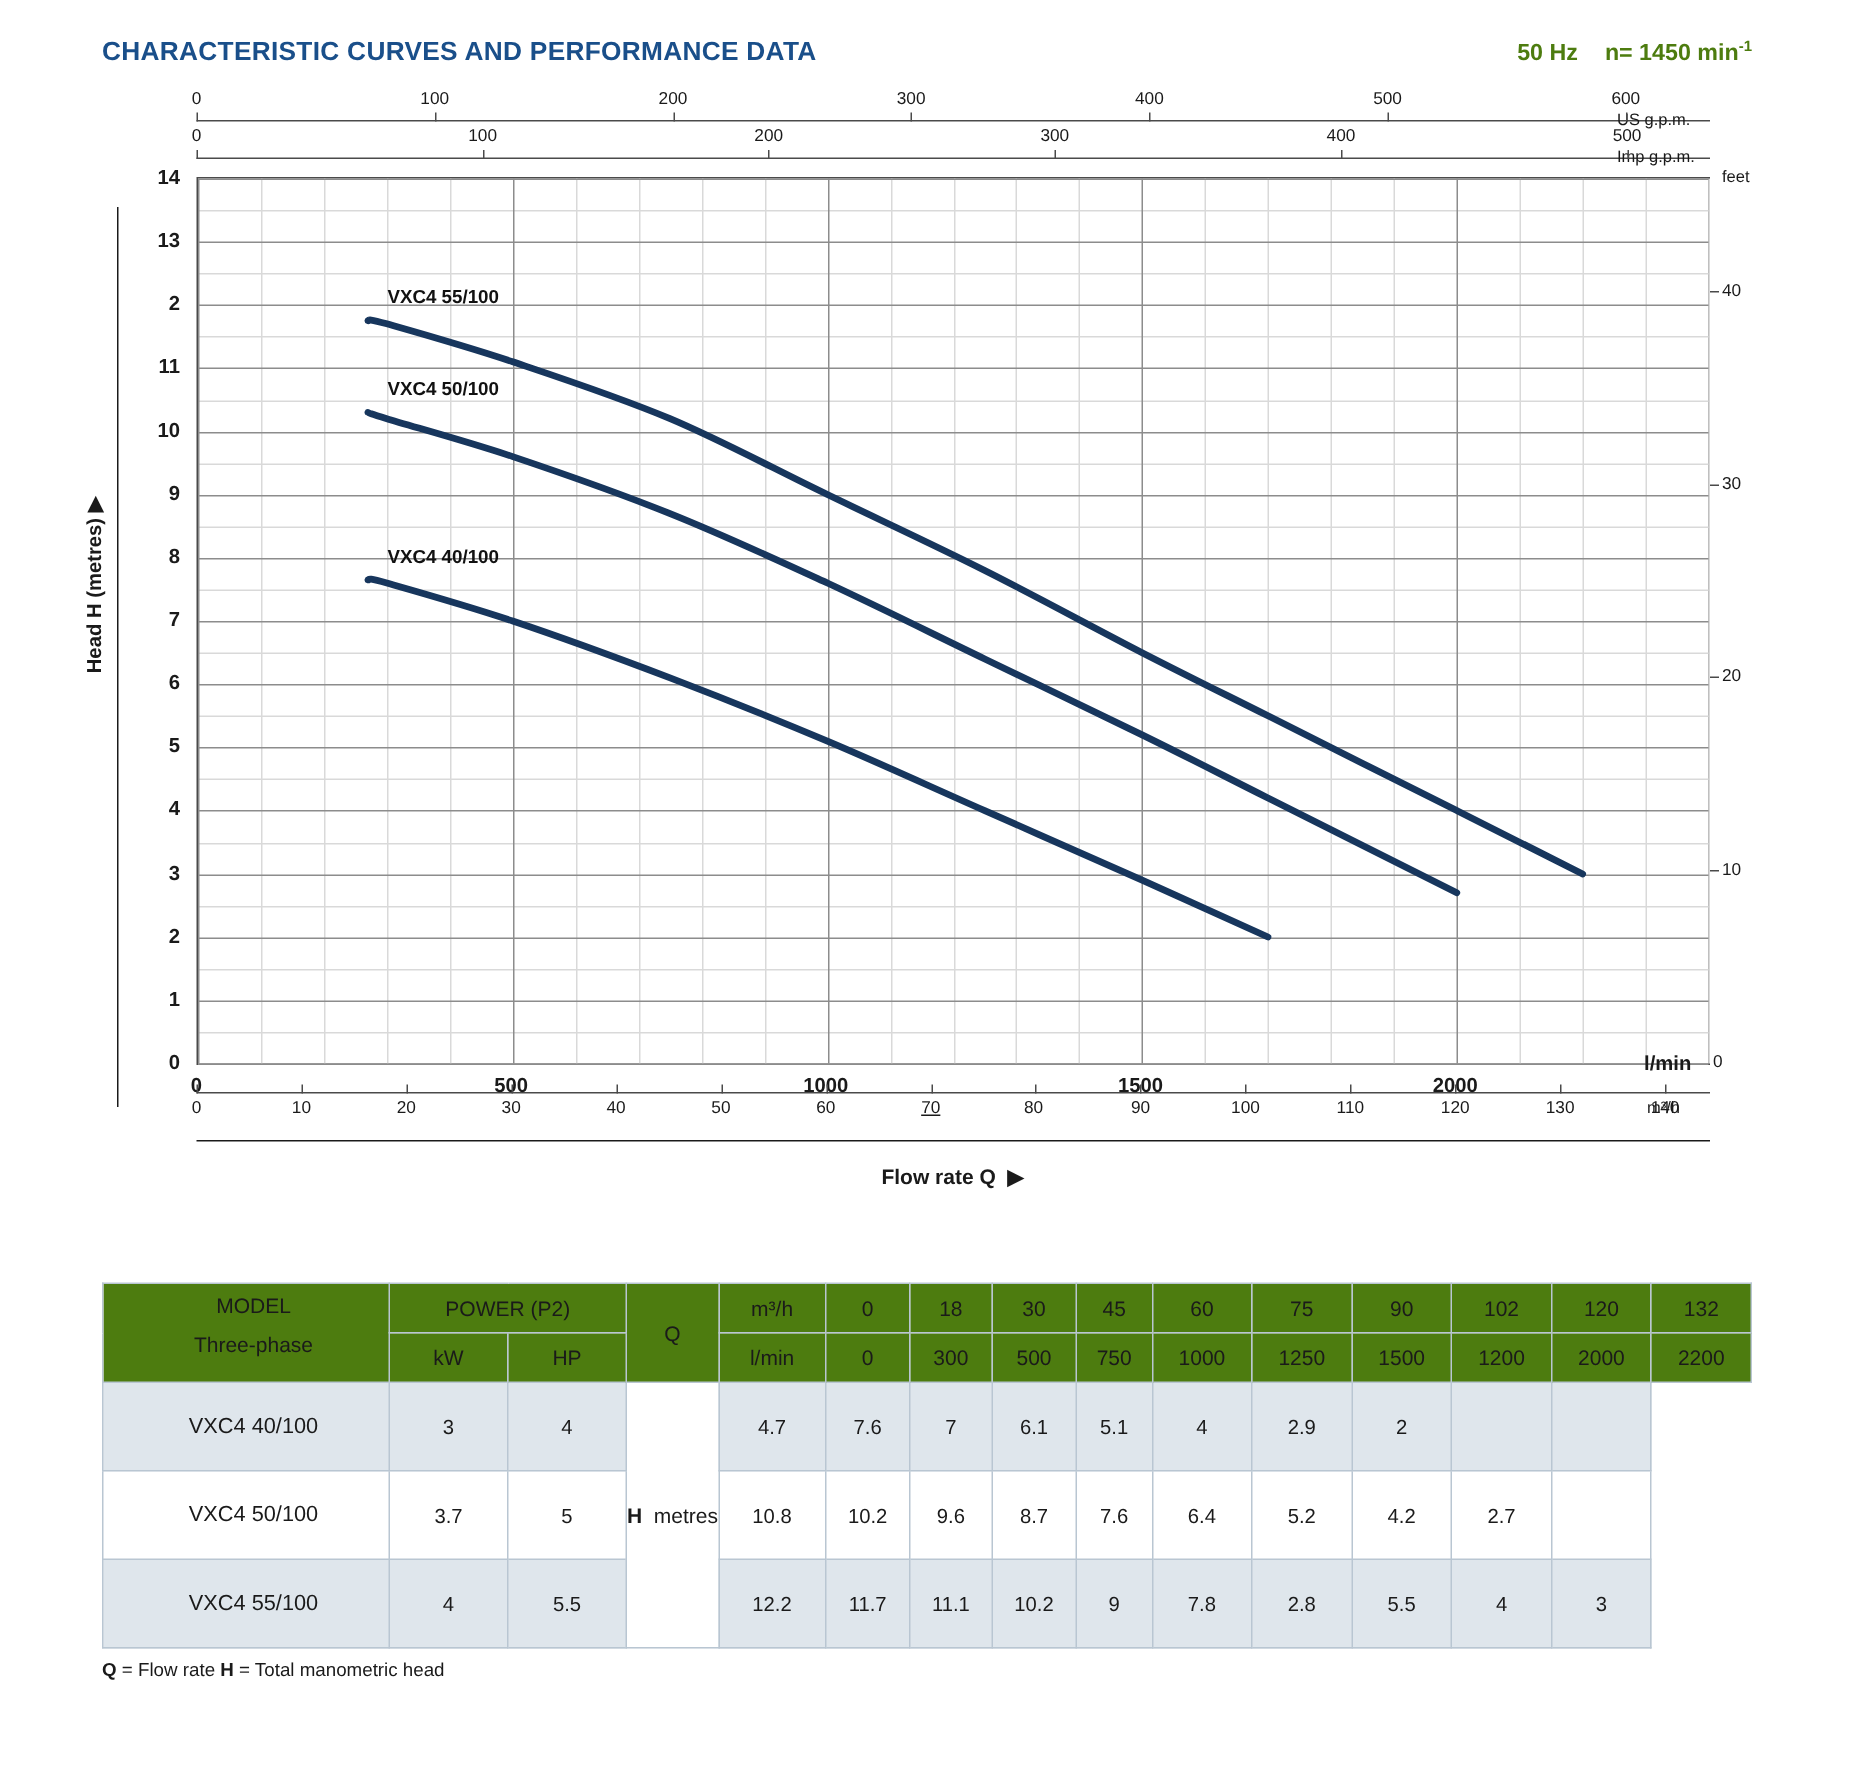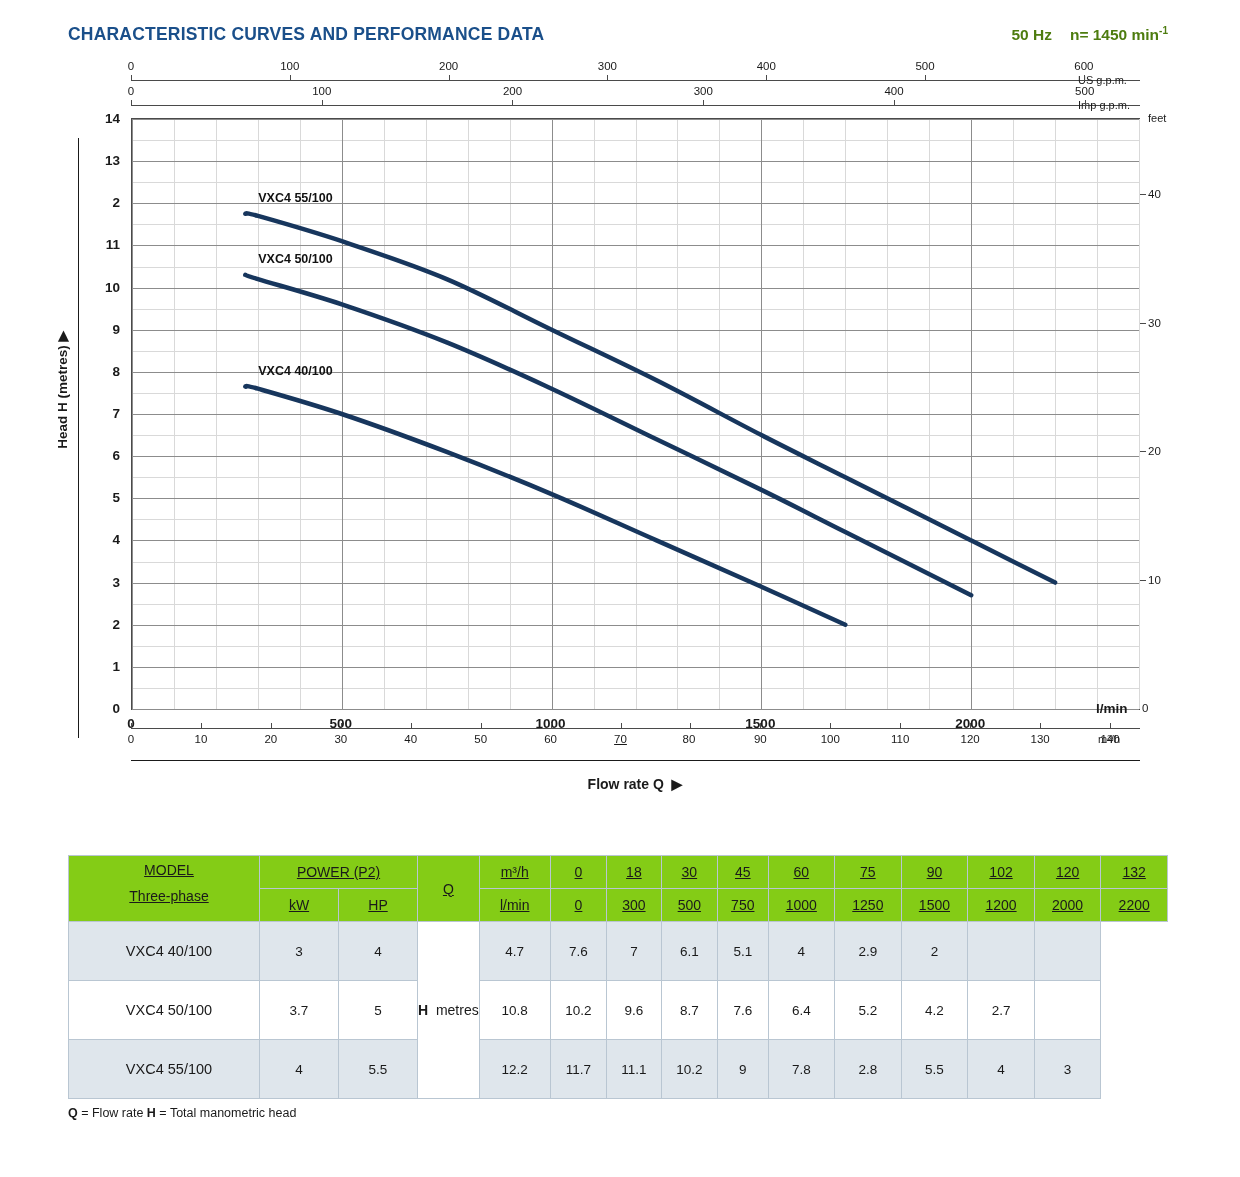--- a/index.html
+++ b/index.html
@@ -211,21 +211,21 @@
     width: 1100px;
     font-size: 13.5px;
   }
   table.data td, table.data th {
     border: 1px solid #ffffff;
     text-align: center;
     padding: 0;
     height: 32px;
     font-weight: normal;
   }
-  .hdrrow td { background: #84cc16; font-weight: bold; text-decoration: underline; }
+  .hdrrow td { background: #4d7c0f; font-weight: bold; }
   .band-a { background: #dfe6ec; }
   .band-b { background: #ffffff; }
   .band-c { background: #dfe6ec; }
   .lcell {
     text-align: left;
     padding-left: 10px !important;
     font-weight: bold;
   }
   .th-top, .th-bot {
     background: #ffffff;

